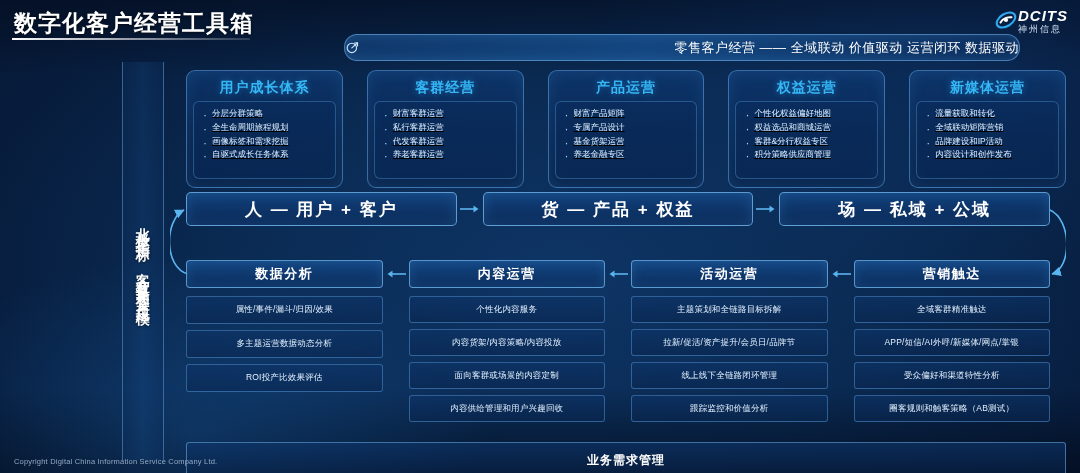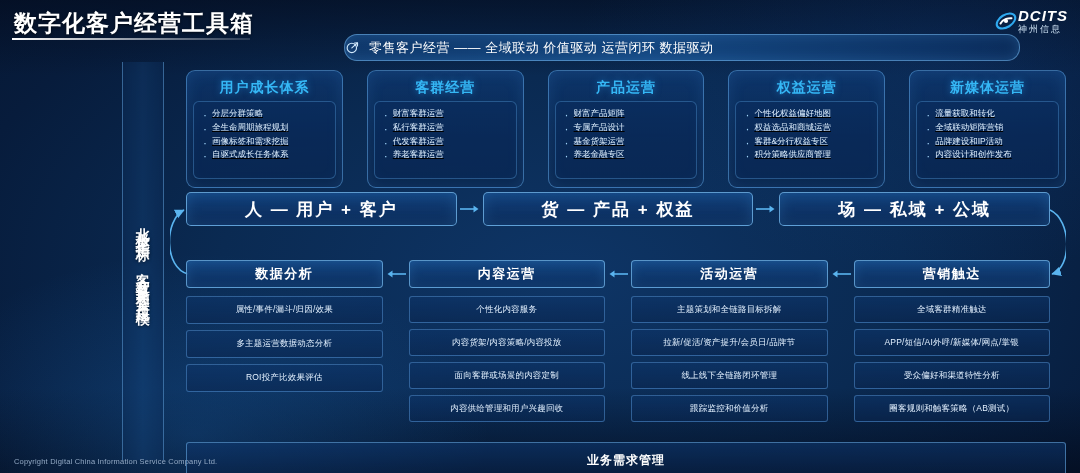--- a/index.html
+++ b/index.html
@@ -32,40 +32,40 @@
     font-size:23px; font-weight:bold; color:#ffffff;
     letter-spacing:1px;
     text-shadow:0 1px 3px rgba(0,0,0,.6);
   }
   .title-rule {
     position:absolute; left:12px; top:38px; width:238px; height:2px;
     background:linear-gradient(90deg,#ffffff 0%, rgba(255,255,255,.15) 100%);
   }
   .logo {
     position:absolute; right:12px; top:8px;
-    display:flex; align-items:center; 
+    display:flex; 
   }
   .logo-mark {
     width:24px; height:24px; position:relative;
     display:flex; align-items:center; justify-content:center;
   }
   .logo-text { line-height:1; }
   .logo-en {
     font-size:15px; font-weight:bold; color:#ffffff; letter-spacing:1px;
     font-style:italic;
   }
   .logo-cn { font-size:9px; color:#cfe3f5; letter-spacing:2px; margin-top:2px; }
 
   
   .banner {
     position:absolute; left:344px; top:34px; width:676px; height:27px;
     border:1px solid rgba(120,190,245,.55);
     border-radius:13px;
     background:linear-gradient(90deg, rgba(18,62,116,.85) 0%, rgba(26,86,152,.72) 45%, rgba(14,50,100,.70) 100%);
-    display:flex; align-items:center; justify-content:flex-start; gap:9px;
+    display:flex; align-items:center; justify-content:space-between; gap:9px;
     box-shadow:inset 0 0 12px rgba(70,150,220,.25);
   }
   .banner-text { font-size:13px; color:#ffffff; letter-spacing:.5px; white-space:nowrap; }
   .banner-icon { width:15px; height:15px; flex:0 0 15px; }
 
   
   .vband {
     position:absolute; left:122px; top:62px; width:42px; height:398px;
     border-left:1px solid rgba(110,180,240,.45);
     border-right:1px solid rgba(110,180,240,.45);

